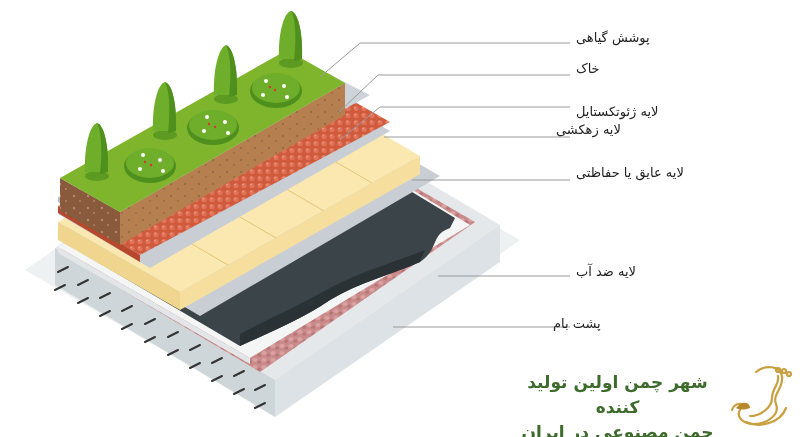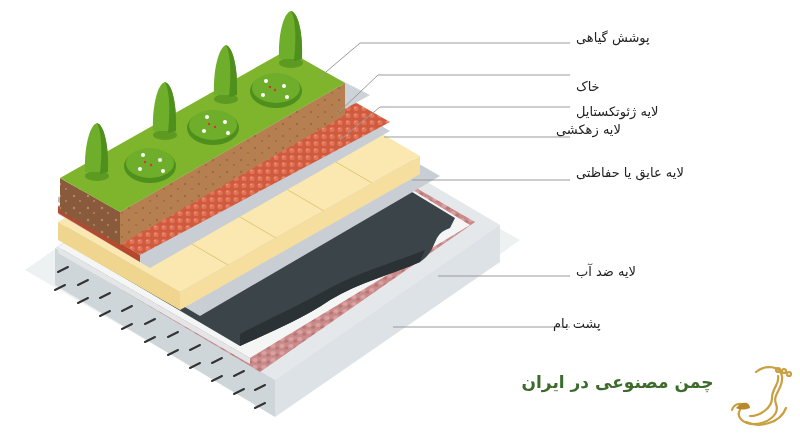--- a/index.html
+++ b/index.html
@@ -181,28 +181,29 @@
     <polyline points="338,113 378,75 570,75"></polyline>
     <polyline points="340,140 380,107 570,107"></polyline>
     <polyline points="384,137 570,137"></polyline>
     <polyline points="412,180 570,180"></polyline>
     <polyline points="438,276 570,276"></polyline>
     <polyline points="393,327 570,327"></polyline>
   </g>
 </svg>
 
 <div class="label" style="left:576px;top:31px;">پوشش گیاهی</div>
-<div class="label" style="left:576px;top:80px;">خاک</div>
+<div class="label" style="left:576px;top:62px;">خاک</div>
 <div class="label" style="left:576px;top:95px;margin-top:10px;">لایه ژئوتکستایل</div>
 <div class="label" style="left:556px;top:123px;">لایه زهکشی</div>
 <div class="label" style="left:576px;top:166px;">لایه عایق یا حفاظتی</div>
 <div class="label" style="left:576px;top:265px;">لایه ضد آب</div>
 <div class="label" style="left:553px;top:317px;">پشت بام</div>
 
 <div class="brand">
+  <div>شهر چمن اولین تولید کننده</div>
   <div>چمن مصنوعی در ایران</div>
 </div>
 <svg class="logo" viewBox="0 0 66 72" xmlns="http://www.w3.org/2000/svg">
   <g fill="none" stroke="#c9a041" stroke-width="2.2" stroke-linecap="round">
     <path d="M28,10 C38,2 52,4 54,14 C56,26 44,32 48,42 C52,52 40,62 26,62 C14,62 8,54 12,48"></path>
     <path d="M22,54 C32,54 44,46 44,36 C44,26 52,22 50,14"></path>
     <path d="M18,60 C30,66 52,62 58,46"></path>
     <path d="M4,48 C6,42 12,40 16,44"></path>
     <circle cx="50" cy="8" r="2"></circle>
       <circle cx="56" cy="9" r="2"></circle>

